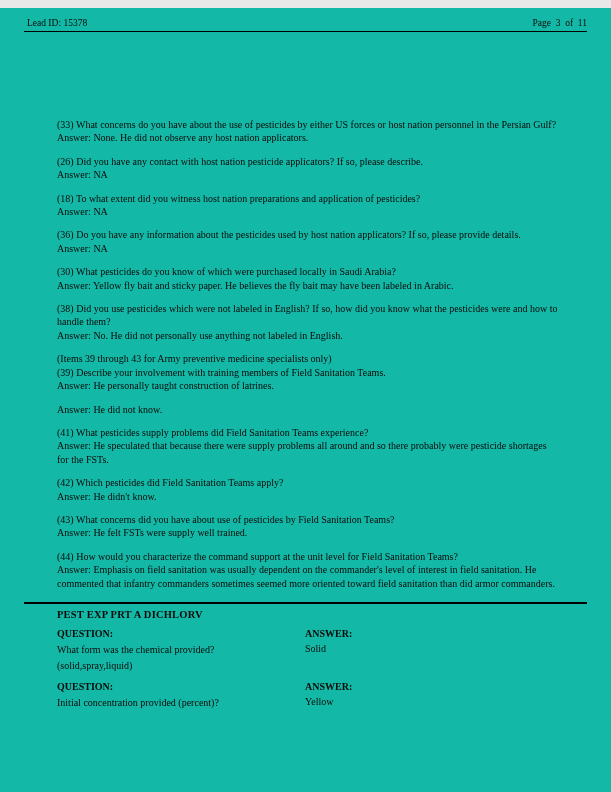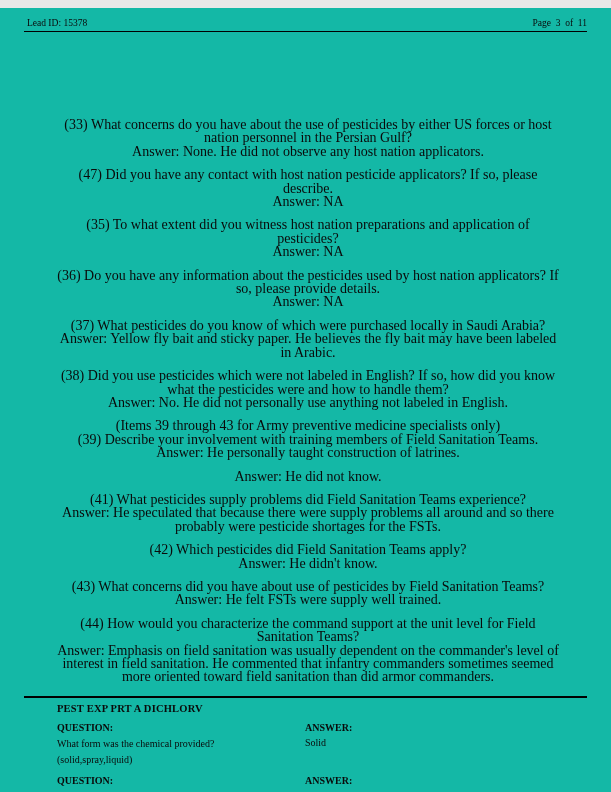--- a/index.html
+++ b/index.html
@@ -22,22 +22,21 @@
     font-size: 9.5px;
   }
   .header .page-num { white-space: pre; }
   .header-rule {
     border: none;
     border-top: 1px solid #000;
     margin: 0 24px;
   }
   .content {
     padding: 86px 52px 0 57px;
-    font-size: 14px;
-    text-align: center;
+    font-size: 10px;
   }
   .qa { margin: 0 0 10px 0; }
   .qa p { margin: 0; line-height: 13.4px; }
   .section-rule {
     border: none;
     border-top: 2px solid #000;
     margin: 12px 24px 5px 24px;
   }
   .pest-section {
     padding: 0 52px 0 57px;
@@ -68,36 +67,36 @@
   <hr class="header-rule">
 
   <main class="content">
 
     <div class="qa">
       <p>(33)  What concerns do you have about the use of pesticides by either US forces or host nation personnel in the Persian Gulf?</p>
       <p>Answer: None.  He did not observe any host nation applicators.</p>
     </div>
 
     <div class="qa">
-      <p>(47)  Did you have any contact with host nation pesticide applicators?  If so, please describe.</p>
+      <p>(26)  Did you have any contact with host nation pesticide applicators?  If so, please describe.</p>
       <p>Answer: NA</p>
     </div>
 
     <div class="qa">
-      <p>(35)  To what extent did you witness host nation preparations and application of pesticides?</p>
+      <p>(18)  To what extent did you witness host nation preparations and application of pesticides?</p>
       <p>Answer: NA</p>
     </div>
 
     <div class="qa">
       <p>(36)  Do you have any information about the pesticides used by host nation applicators?  If so, please provide details.</p>
       <p>Answer: NA</p>
     </div>
 
     <div class="qa">
-      <p>(37)  What pesticides do you know of which were purchased locally in Saudi Arabia?</p>
+      <p>(30)  What pesticides do you know of which were purchased locally in Saudi Arabia?</p>
       <p>Answer: Yellow fly bait and sticky paper.  He believes the fly bait may have been labeled in Arabic.</p>
     </div>
 
     <div class="qa">
       <p>(38)  Did you use pesticides which were not labeled in English?  If so, how did you know what the pesticides were and how to handle them?</p>
       <p>Answer: No.  He did not personally use anything not labeled in English.</p>
     </div>
 
     <div class="qa">
       <p>(Items 39 through 43 for Army preventive medicine specialists only)</p>

